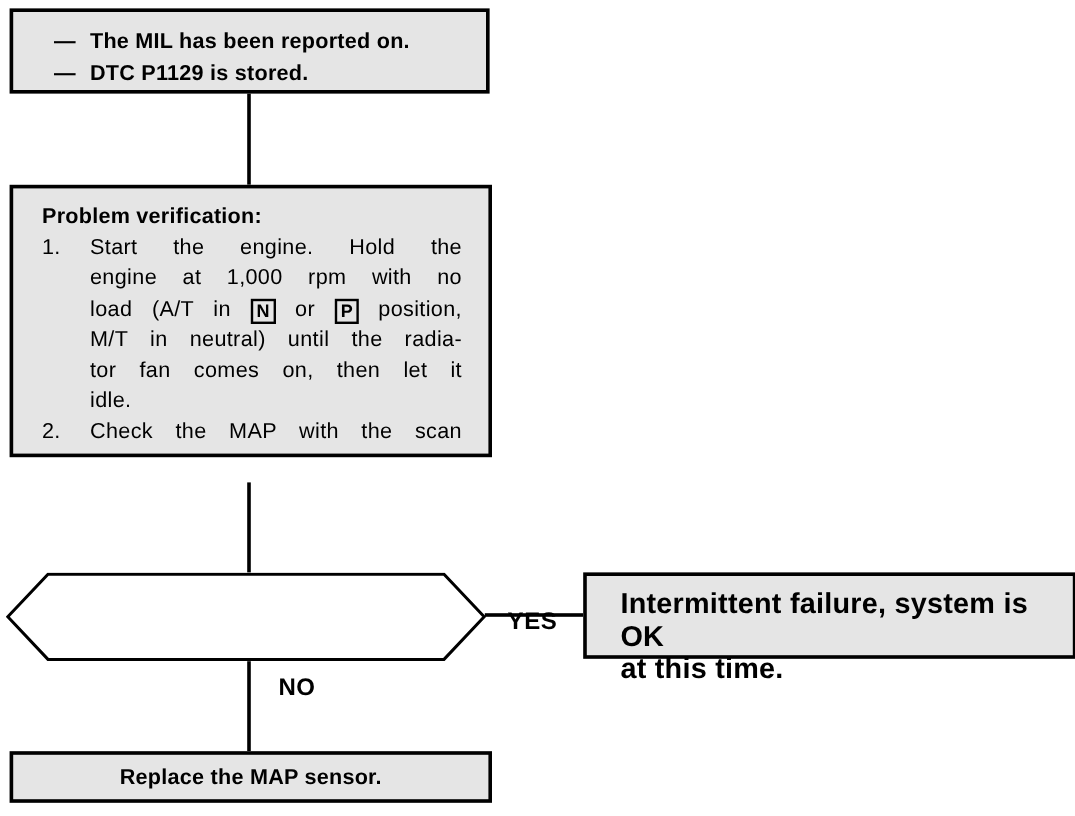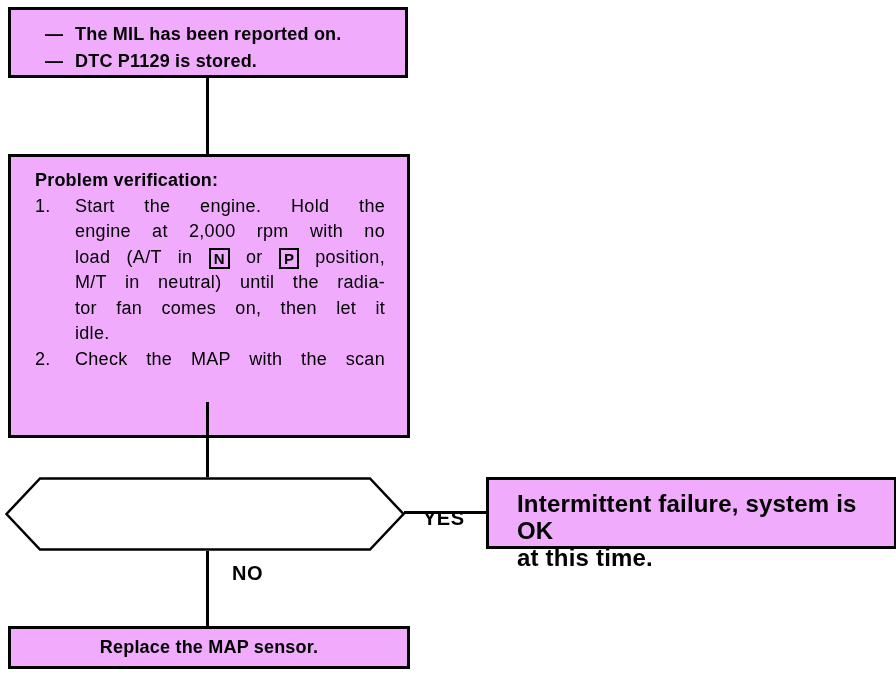--- a/index.html
+++ b/index.html
@@ -7,35 +7,35 @@
     position: relative;
     width: 896px;
     height: 680px;
     background: #ffffff;
     color: #000000;
     font-family: "Liberation Sans", "DejaVu Sans", sans-serif;
     overflow: hidden;
   }
   .box {
     position: absolute;
-    background: #f0abfc;
+    background: #e5e5e5;
     border: 3px solid #000000;
     box-sizing: border-box;
   }
   
   .start-box {
     left: 8px; top: 7px; width: 400px; height: 71px;
     padding: 11px 8px 0 34px;
     font-weight: 700; font-size: 18px; line-height: 27px;
     letter-spacing: 0.2px;
   }
   .dash { display: inline-block; width: 30px; }
   
   .verify-box {
-    left: 8px; top: 154px; width: 402px; height: 284px;
+    left: 8px; top: 154px; width: 402px; height: 227px;
     padding: 11px 8px 0 24px;
     font-size: 18px; line-height: 25.5px;
     letter-spacing: 0.3px;
   }
   .v-title { font-weight: 700; letter-spacing: 0.2px; }
   .step { display: flex; }
   .step-num { flex: 0 0 28px; width: 28px; }
   .step-body { width: 310px; margin-left: 12px; }
   .jl { text-align: justify; text-align-last: justify; }
   .key-box {
@@ -92,21 +92,21 @@
   </div>
 
   <div class="vline c1"></div>
 
   <div class="box verify-box">
     <div class="v-title">Problem verification:</div>
     <div class="step">
       <span class="step-num">1.</span>
       <div class="step-body">
         <div class="jl">Start the engine. Hold the</div>
-        <div class="jl">engine at 2,000 rpm with no</div>
+        <div class="jl">engine at 1,000 rpm with no</div>
         <div class="jl">
           <span>load (A/T in</span>
           <span class="key-box">N</span>
           <span>or</span>
           <span class="key-box">P</span>
           <span>position,</span>
         </div>
         <div class="jl">M/T in neutral) until the radia-</div>
         <div class="jl">tor fan comes on, then let it</div>
         <div>idle.</div>

